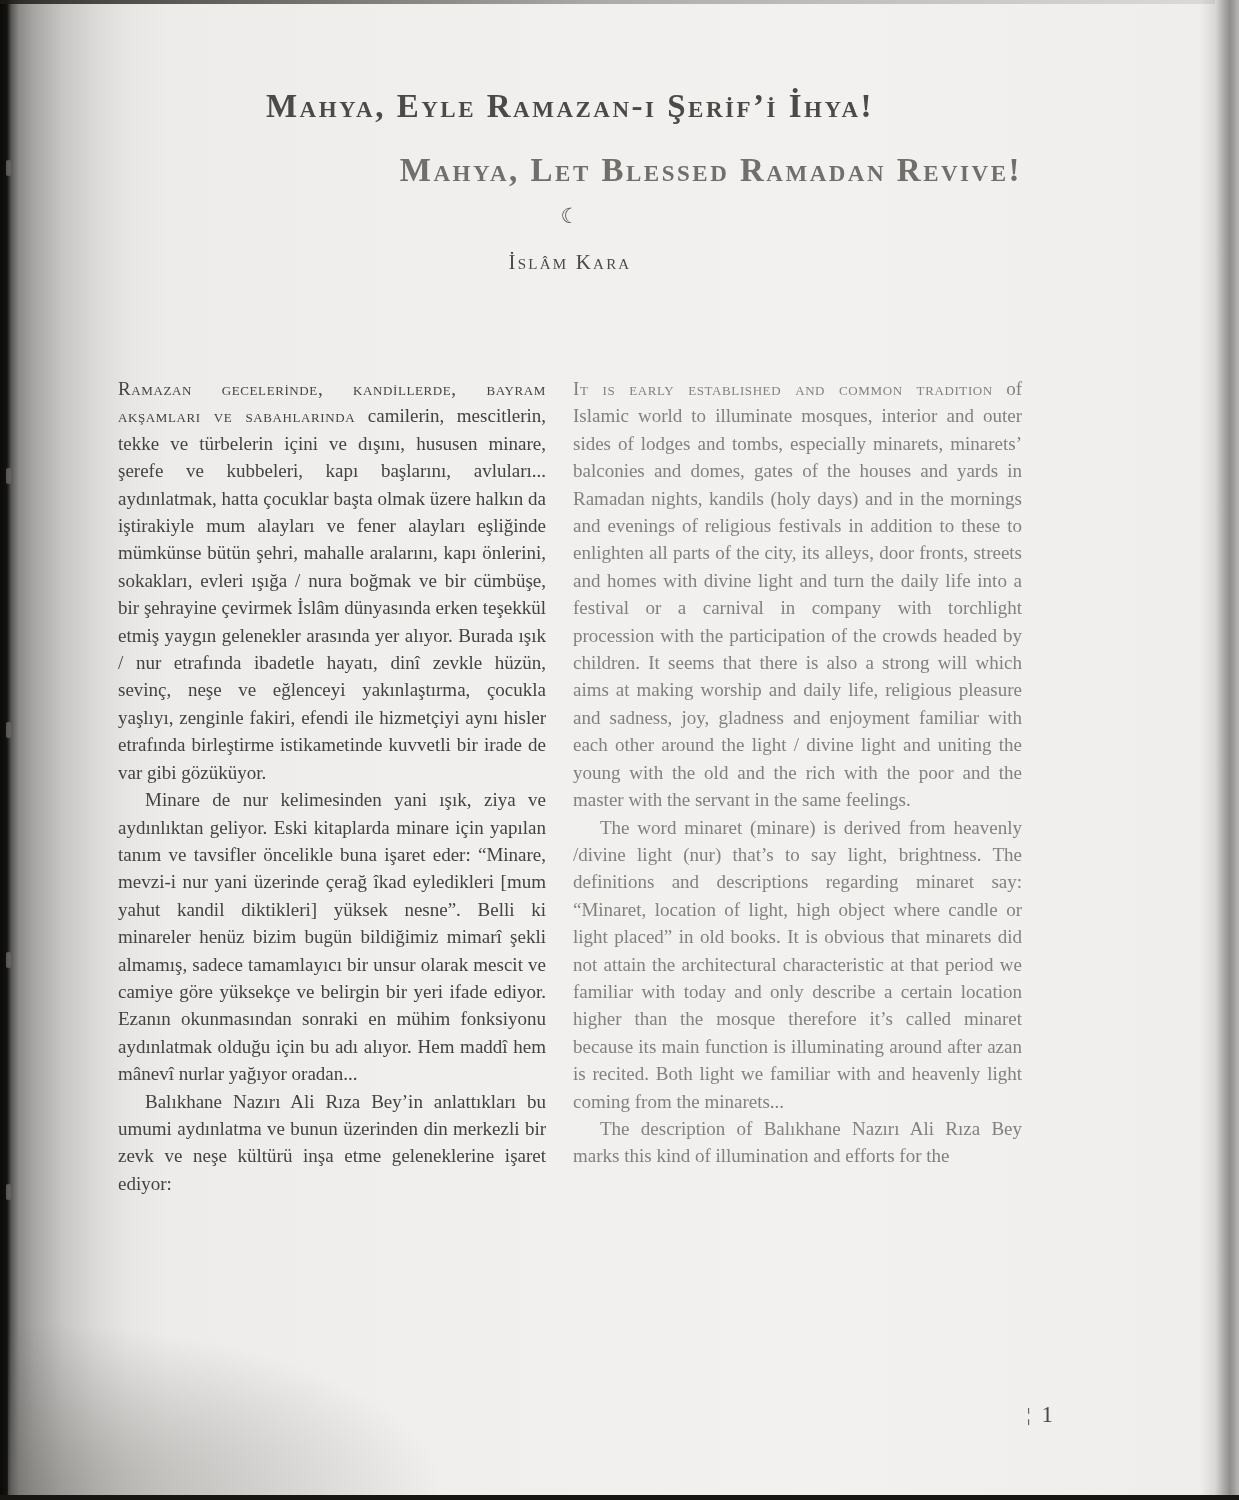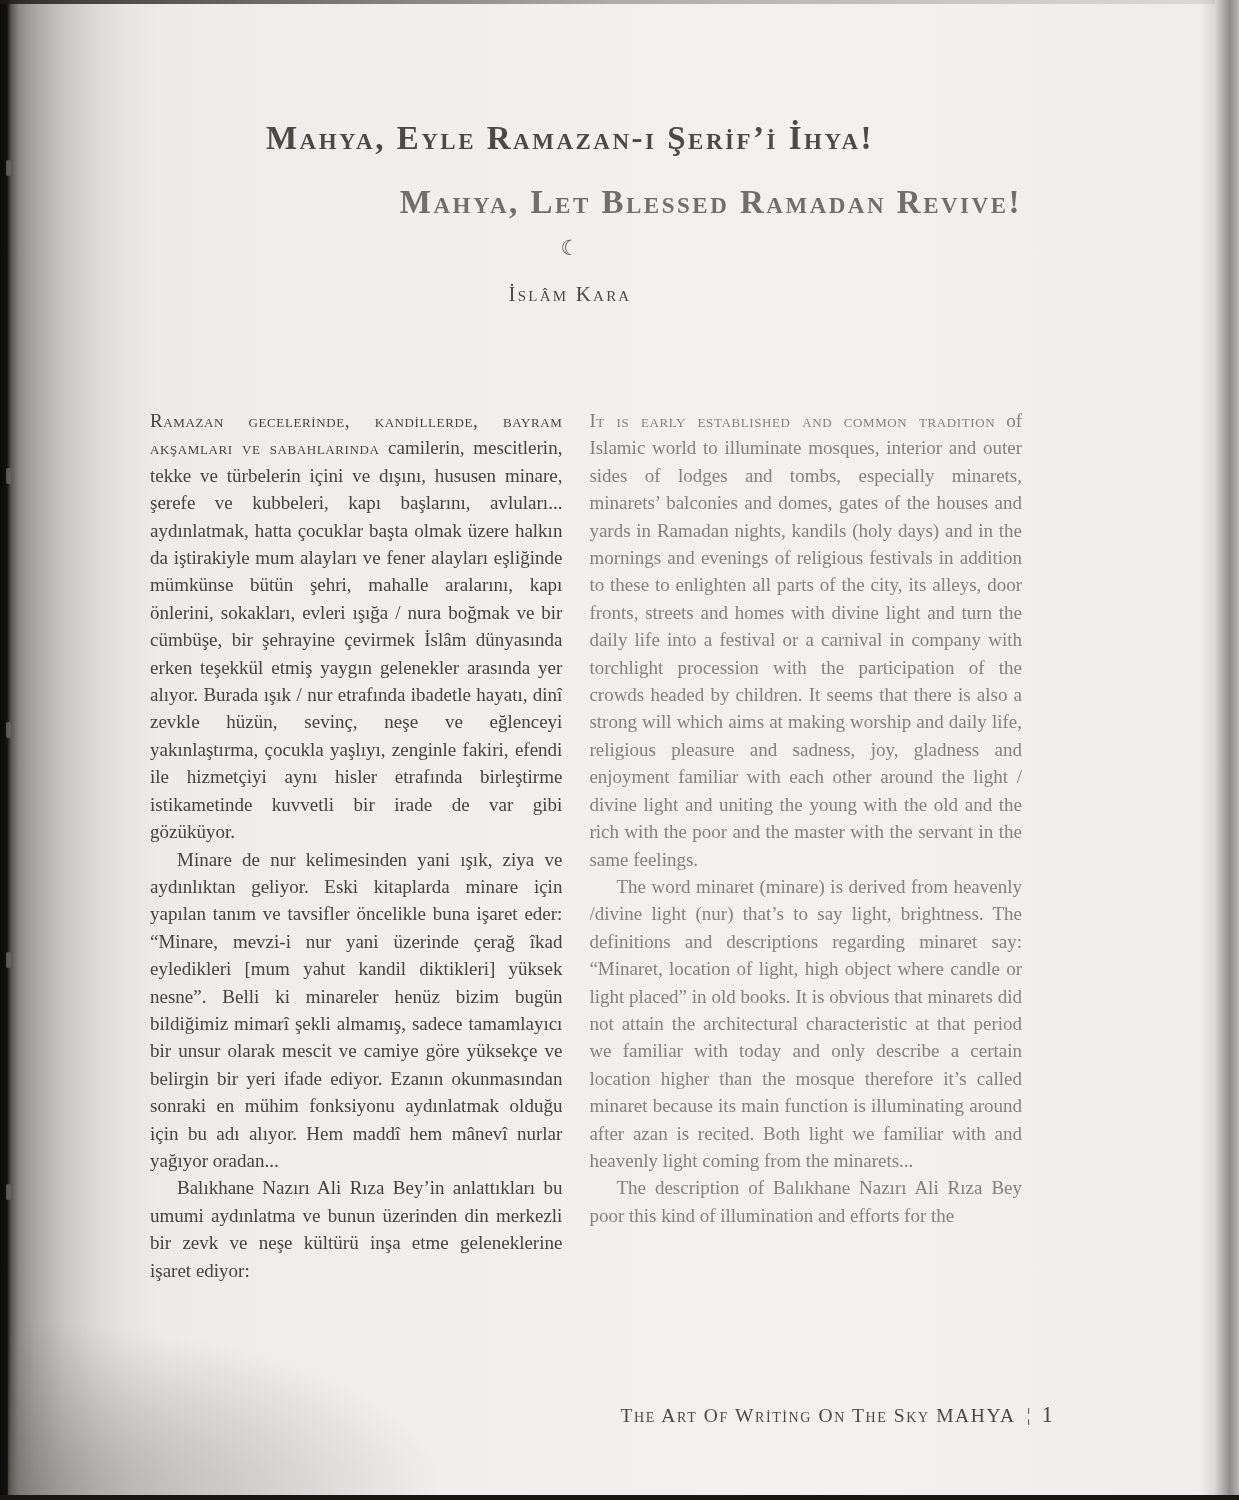--- a/index.html
+++ b/index.html
@@ -19,33 +19,33 @@
   }
   .edge-top{position:absolute;top:0;left:0;right:24px;height:4px;
     background:linear-gradient(to right,rgba(28,26,22,.85),rgba(70,68,64,.4) 50%,rgba(130,128,124,.18));}
   .edge-bottom{position:absolute;bottom:0;left:0;right:0;height:5px;background:#171613;}
   .corner-shadow{position:absolute;left:8px;bottom:5px;width:430px;height:170px;
     background:radial-gradient(ellipse at 0% 100%,rgba(105,103,99,.5),rgba(105,103,99,0) 72%);}
   .stitch{position:absolute;left:6px;width:5px;height:16px;background:#6a6864;border-radius:2px;opacity:.8;}
 
   .content{position:absolute;left:118px;top:0;width:904px;}
 
-  .title-tr{margin:0;padding-top:120px;text-align:center;
+  .title-tr{margin:0;padding-top:88px;text-align:center;
     font-variant:small-caps;font-size:33px;letter-spacing:2.5px;
     color:var(--heading,#4b4a47);}
   .title-en{margin:27px 0 0;text-align:right;
     font-variant:small-caps;font-size:33px;letter-spacing:2.5px;
     color:var(--heading2,#716f6c);}
   .ornament{margin-top:15px;text-align:center;font-size:21px;color:#514f4c;}
   .author{margin-top:21px;text-align:center;font-variant:small-caps;
     font-size:21px;letter-spacing:2.2px;color:var(--heading,#4b4a47);}
 
   .cols{display:flex;margin-top:100px;gap:27px;}
   .col{text-align:justify;font-size:19px;line-height:27.4px;}
-  .col-left{width:428px;color:var(--ink-dark,#454340);margin-left:32px;}
+  .col-left{width:428px;color:var(--ink-dark,#454340);}
   .col-right{width:449px;color:var(--ink-light,#82817e);}
   .para{margin:0;}
   .para.indent{text-indent:27px;}
   .smallcaps{font-variant:small-caps;letter-spacing:.6px;}
   .italic{}
 
   .footer{position:absolute;top:1402px;right:186px;display:flex;align-items:baseline;gap:11px;
     color:var(--footer,#4a4946);}
   .running-title{font-variant:small-caps;font-size:19.5px;letter-spacing:1.6px;}
   .footer-separator{font-size:19px;transform:translateY(-1px);}
@@ -71,24 +71,23 @@
 
   <div class="cols">
     <div class="col col-left" lang="tr">
         <p class="para"><span class="smallcaps">Ramazan gecelerinde, kandillerde, bayram akşamları ve sabahlarında</span><span> camilerin, mescitlerin, tekke ve türbelerin içini ve dışını, hususen minare, şerefe ve kubbeleri, kapı başlarını, avluları... aydınlatmak, hatta çocuklar başta olmak üzere halkın da iştirakiyle mum alayları ve fener alayları eşliğinde mümkünse bütün şehri, mahalle aralarını, kapı önlerini, sokakları, evleri ışığa / nura boğmak ve bir cümbüşe, bir şehrayine çevirmek İslâm dünyasında erken teşekkül etmiş yaygın gelenekler arasında yer alıyor. Burada ışık / nur etrafında ibadetle hayatı, dinî zevkle hüzün, sevinç, neşe ve eğlenceyi yakınlaştırma, çocukla yaşlıyı, zenginle fakiri, efendi ile hizmetçiyi aynı hisler etrafında birleştirme istikametinde kuvvetli bir irade de var gibi gözüküyor.</span></p>
         <p class="para indent"><span class="italic">Minare</span><span> de nur kelimesinden yani ışık, ziya ve aydınlıktan geliyor. Eski kitaplarda minare için yapılan tanım ve tavsifler öncelikle buna işaret eder: “</span><span class="italic">Minare</span><span>, mevzi-i nur yani üzerinde çerağ îkad eyledikleri [mum yahut kandil diktikleri] yüksek nesne”. Belli ki minareler henüz bizim bugün bildiğimiz mimarî şekli almamış, sadece tamamlayıcı bir unsur olarak mescit ve camiye göre yüksekçe ve belirgin bir yeri ifade ediyor. Ezanın okunmasından sonraki en mühim fonksiyonu aydınlatmak olduğu için bu adı alıyor. Hem maddî hem mânevî nurlar yağıyor oradan...</span></p>
         <p class="para indent"><span>Balıkhane Nazırı Ali Rıza Bey’in anlattıkları bu umumi aydınlatma ve bunun üzerinden din merkezli bir zevk ve neşe kültürü inşa etme geleneklerine işaret ediyor:</span></p>
       </div>
     <div class="col col-right" lang="en">
         <p class="para"><span class="smallcaps">It is early established and common tradition</span><span> of Islamic world to illuminate mosques, interior and outer sides of lodges and tombs, especially minarets, minarets’ balconies and domes, gates of the houses and yards in Ramadan nights, kandils (holy days) and in the mornings and evenings of religious festivals in addition to these to enlighten all parts of the city, its alleys, door fronts, streets and homes with divine light and turn the daily life into a festival or a carnival in company with torchlight procession with the participation of the crowds headed by children. It seems that there is also a strong will which aims at making worship and daily life, religious pleasure and sadness, joy, gladness and enjoyment familiar with each other around the light / divine light and uniting the young with the old and the rich with the poor and the master with the servant in the same feelings.</span></p>
         <p class="para indent"><span>The word minaret (minare) is derived from heavenly /divine light (nur) that’s to say light, brightness. The definitions and descriptions regarding minaret say: “</span><span class="italic">Minaret</span><span>, location of light, high object where candle or light placed” in old books. It is obvious that minarets did not attain the architectural characteristic at that period we familiar with today and only describe a certain location higher than the mosque therefore it’s called minaret because its main function is illuminating around after azan is recited. Both light we familiar with and heavenly light coming from the minarets...</span></p>
-        <p class="para indent"><span>The description of Balıkhane Nazırı Ali Rıza Bey poor this kind of illumination and efforts for the</span></p>
+        <p class="para indent"><span>The description of Balıkhane Nazırı Ali Rıza Bey marks this kind of illumination and efforts for the</span></p>
       </div>
   </div>
 </div>
 
 <div class="footer">
-  <span class="running-title">The Art Of Writing On The Sky MAHYA</span>
   <span class="footer-separator">¦</span>
   <span class="page-number">1</span>
 </div>
 
 <div class="edge-bottom"></div>
 
 </body></html>

